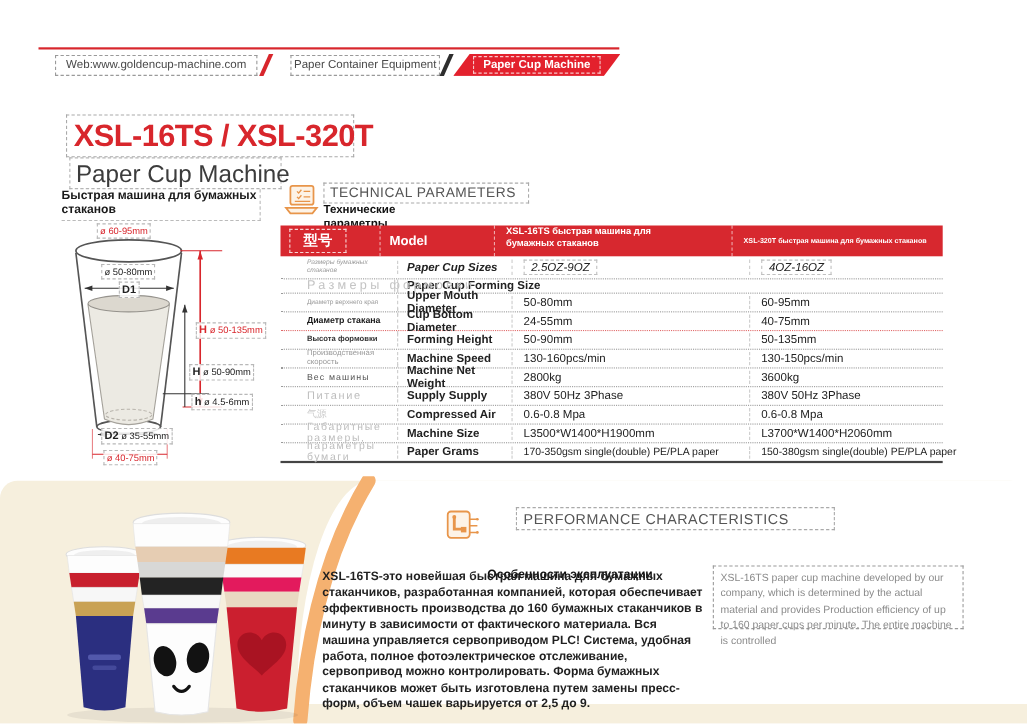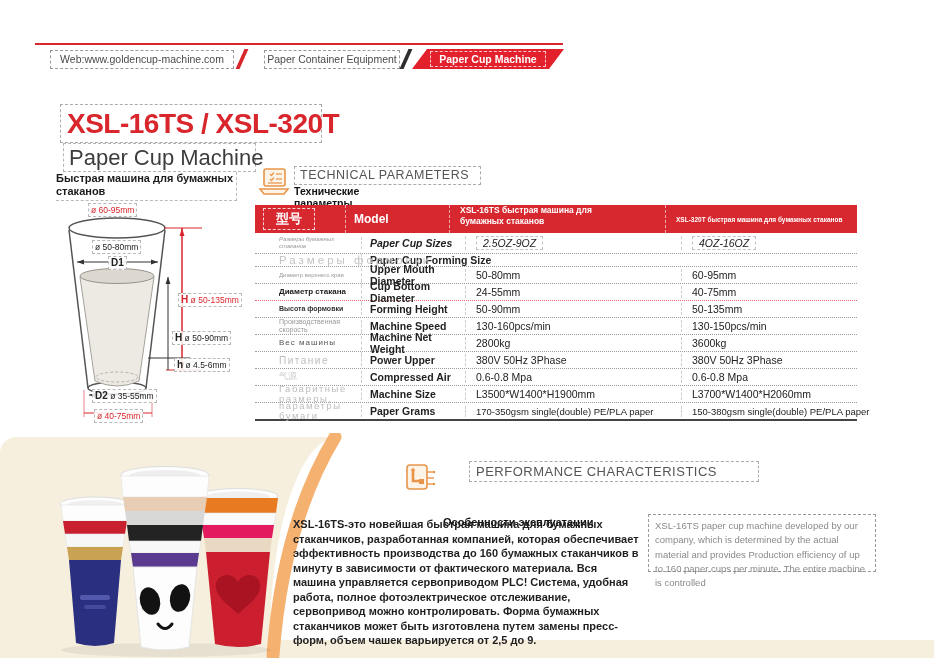--- a/index.html
+++ b/index.html
@@ -200,21 +200,21 @@
       <div class="c4">130-150pcs/min</div>
     </div>
     <div class="t-row h16">
       <div class="c1 ru-l ru-sm">Вес машины</div>
       <div class="c2">Machine Net Weight</div>
       <div class="c3">2800kg</div>
       <div class="c4">3600kg</div>
     </div>
     <div class="t-row h16">
       <div class="c1 ru-l ru-ghost" style="font-size:10px">Питание</div>
-      <div class="c2">Power Upper</div>
+      <div class="c2">Supply Supply</div>
       <div class="c3">380V 50Hz 3Phase</div>
       <div class="c4">380V 50Hz 3Phase</div>
     </div>
     <div class="t-row h16">
       <div class="c1 ru-l ru-cn-ghost">气源</div>
       <div class="c2">Compressed Air</div>
       <div class="c3">0.6-0.8 Mpa</div>
       <div class="c4">0.6-0.8 Mpa</div>
     </div>
     <div class="t-row h16">

